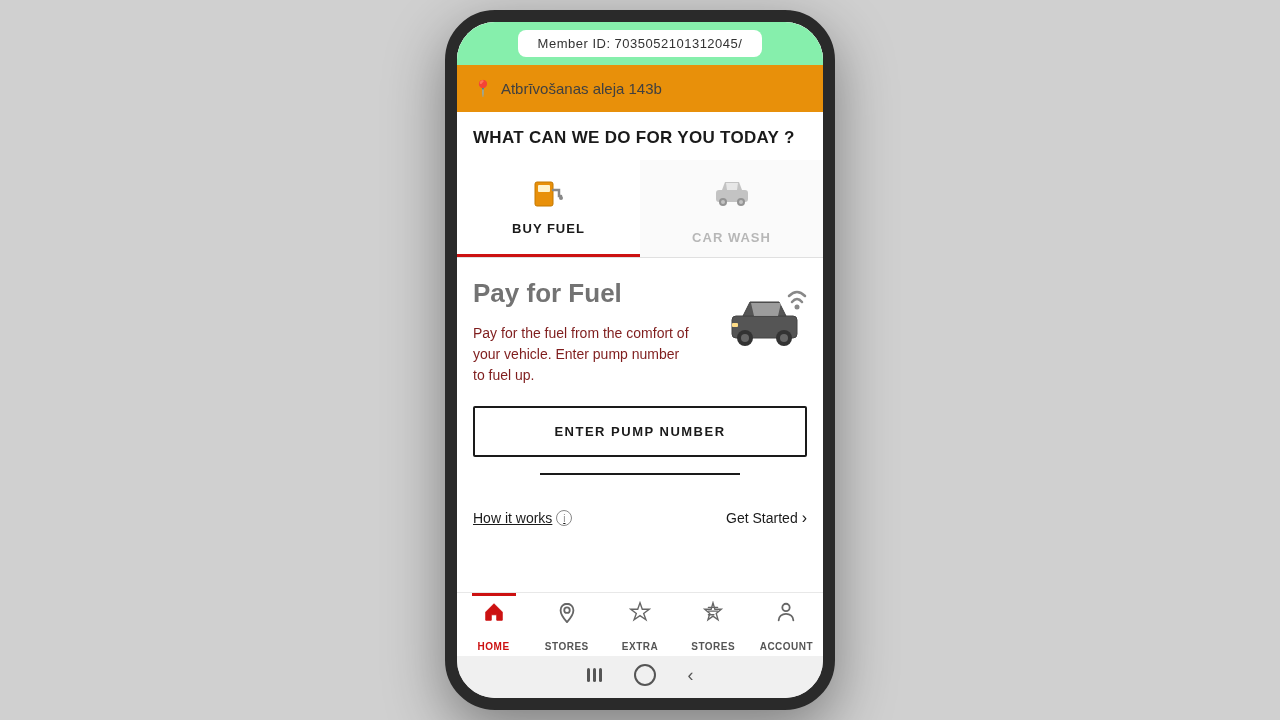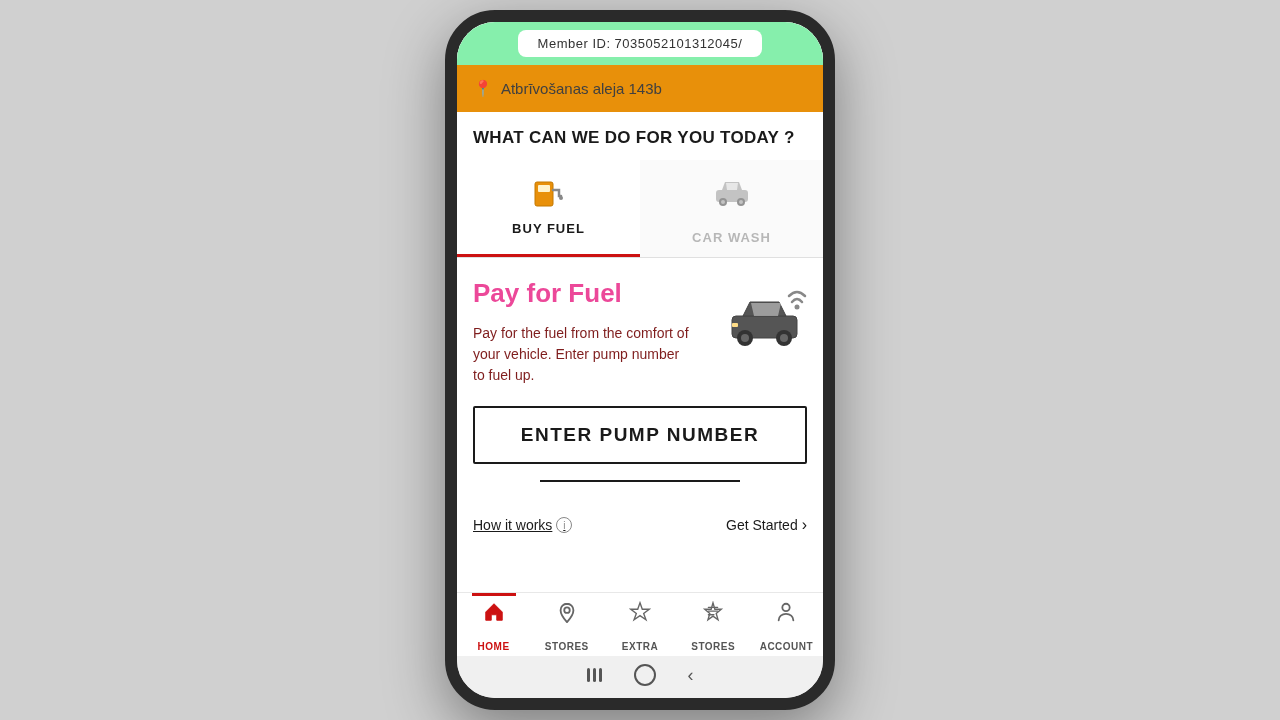--- a/index.html
+++ b/index.html
@@ -141,21 +141,21 @@
       padding: 20px 16px 16px;
     }
     .fuel-header {
       display: flex;
       justify-content: space-between;
       align-items: flex-start;
     }
     .fuel-title {
       font-size: 26px;
       font-weight: 700;
-      color: #ec4899;
+      color: #737373;
       margin-bottom: 14px;
     }
     .fuel-car-icon {
       position: relative;
       width: 80px;
       height: 70px;
       flex-shrink: 0;
     }
     .fuel-description {
       font-size: 14px;
@@ -165,21 +165,21 @@
     }
 
     
     .enter-pump-btn {
       display: block;
       width: 100%;
       margin: 20px 0 16px;
       padding: 16px;
       border: 2px solid #1a1a1a;
       background: white;
-      font-size: 19px;
+      font-size: 13px;
       font-weight: 700;
       letter-spacing: 1.5px;
       text-transform: uppercase;
       cursor: pointer;
       color: #1a1a1a;
       border-radius: 2px;
     }
 
     
     .divider-line {

